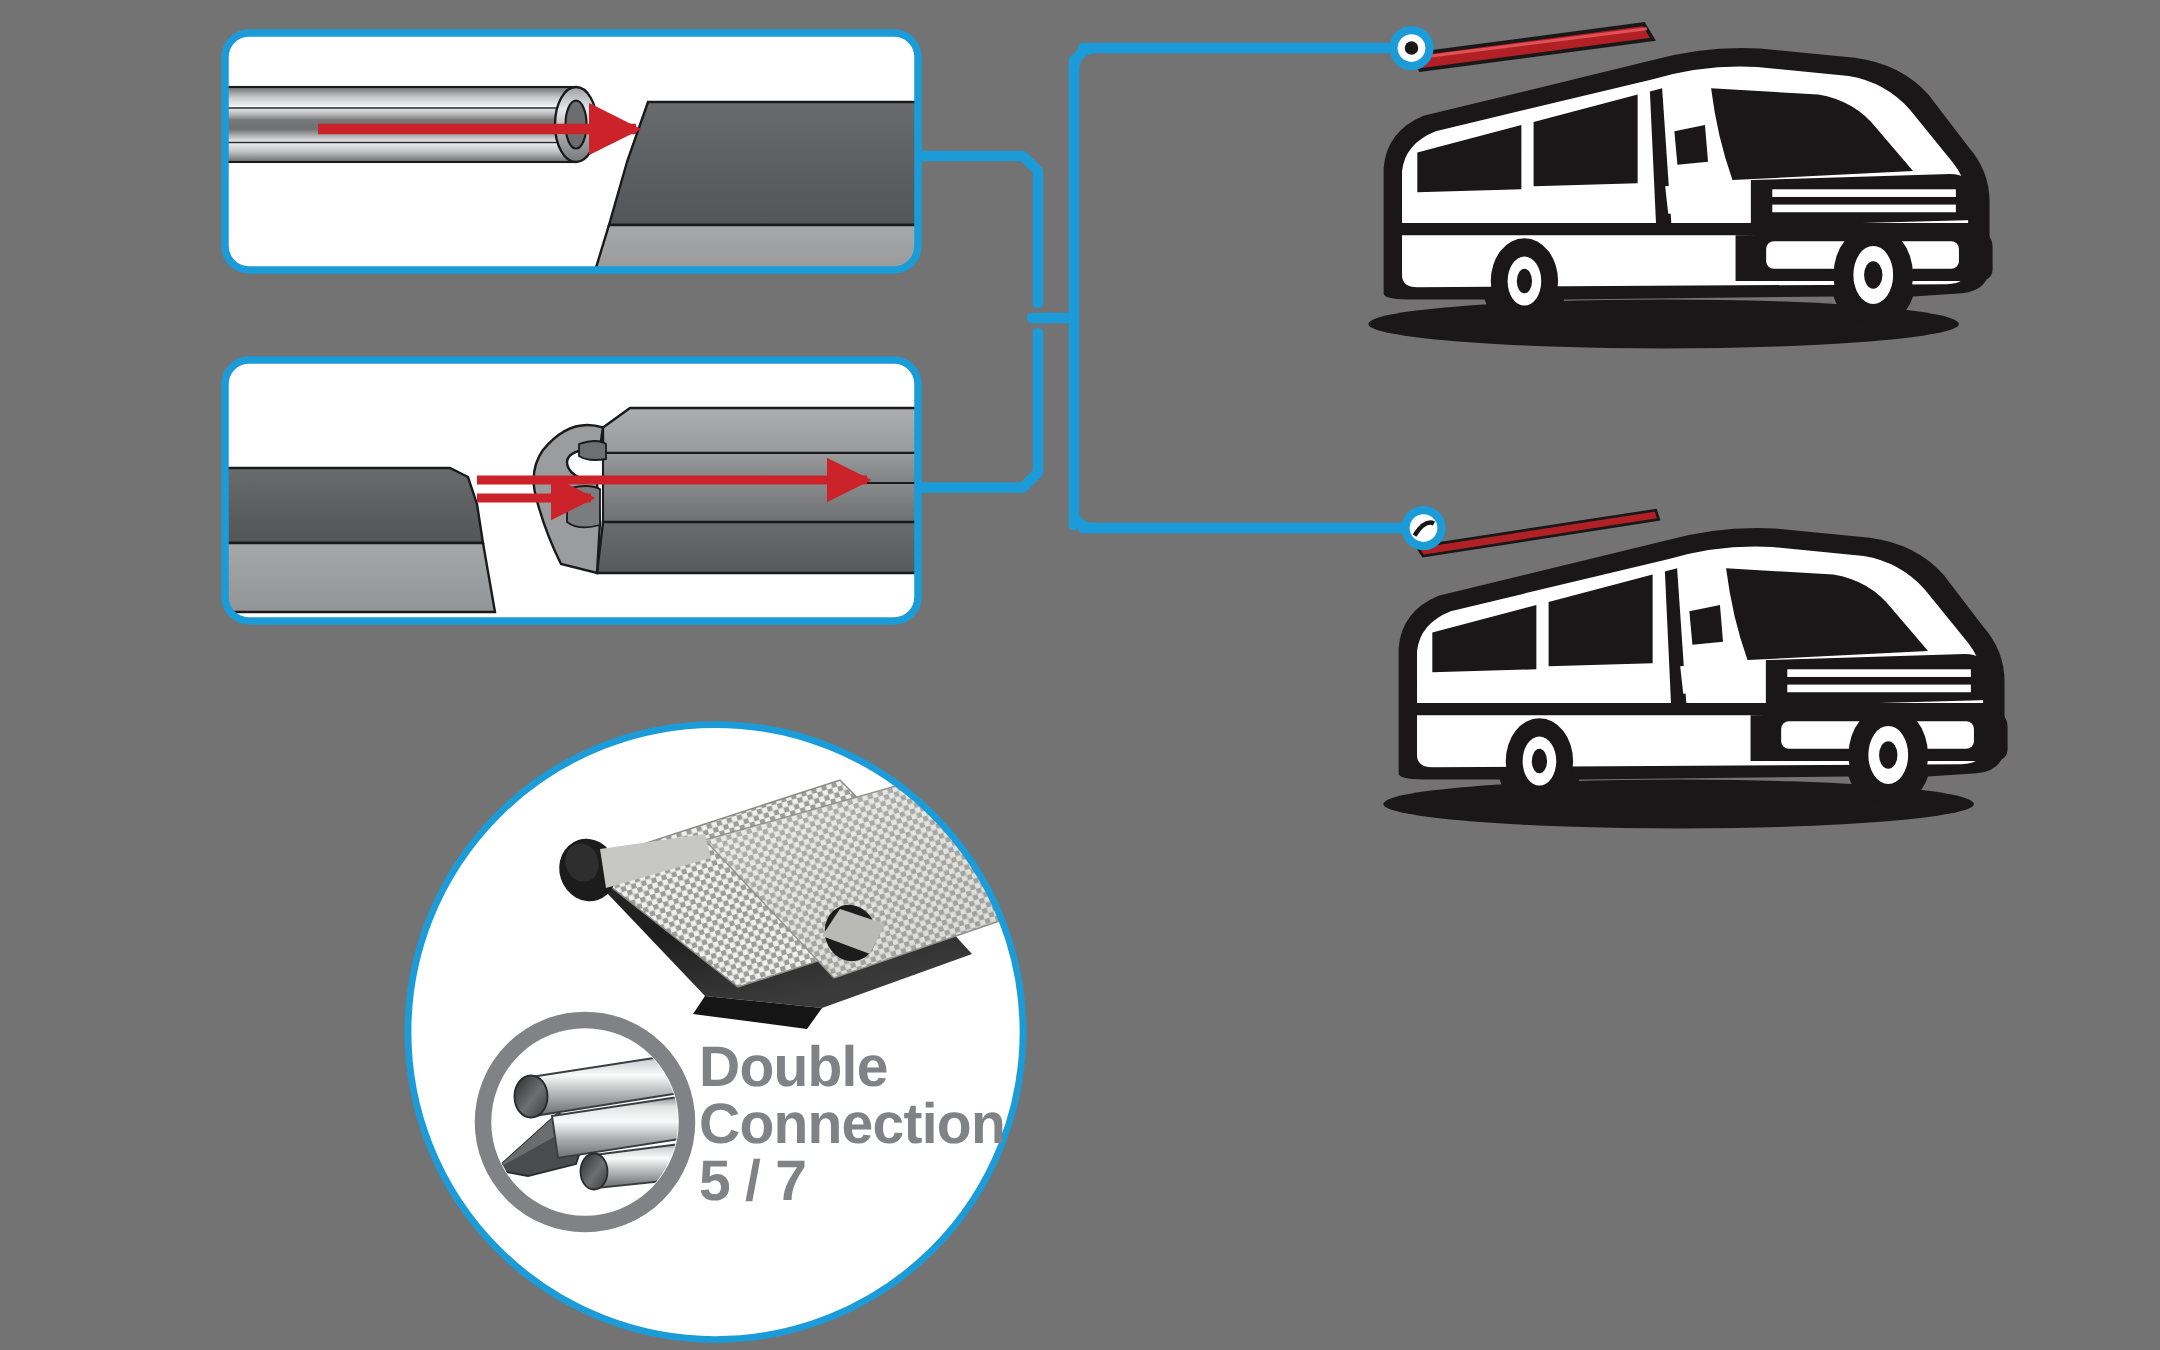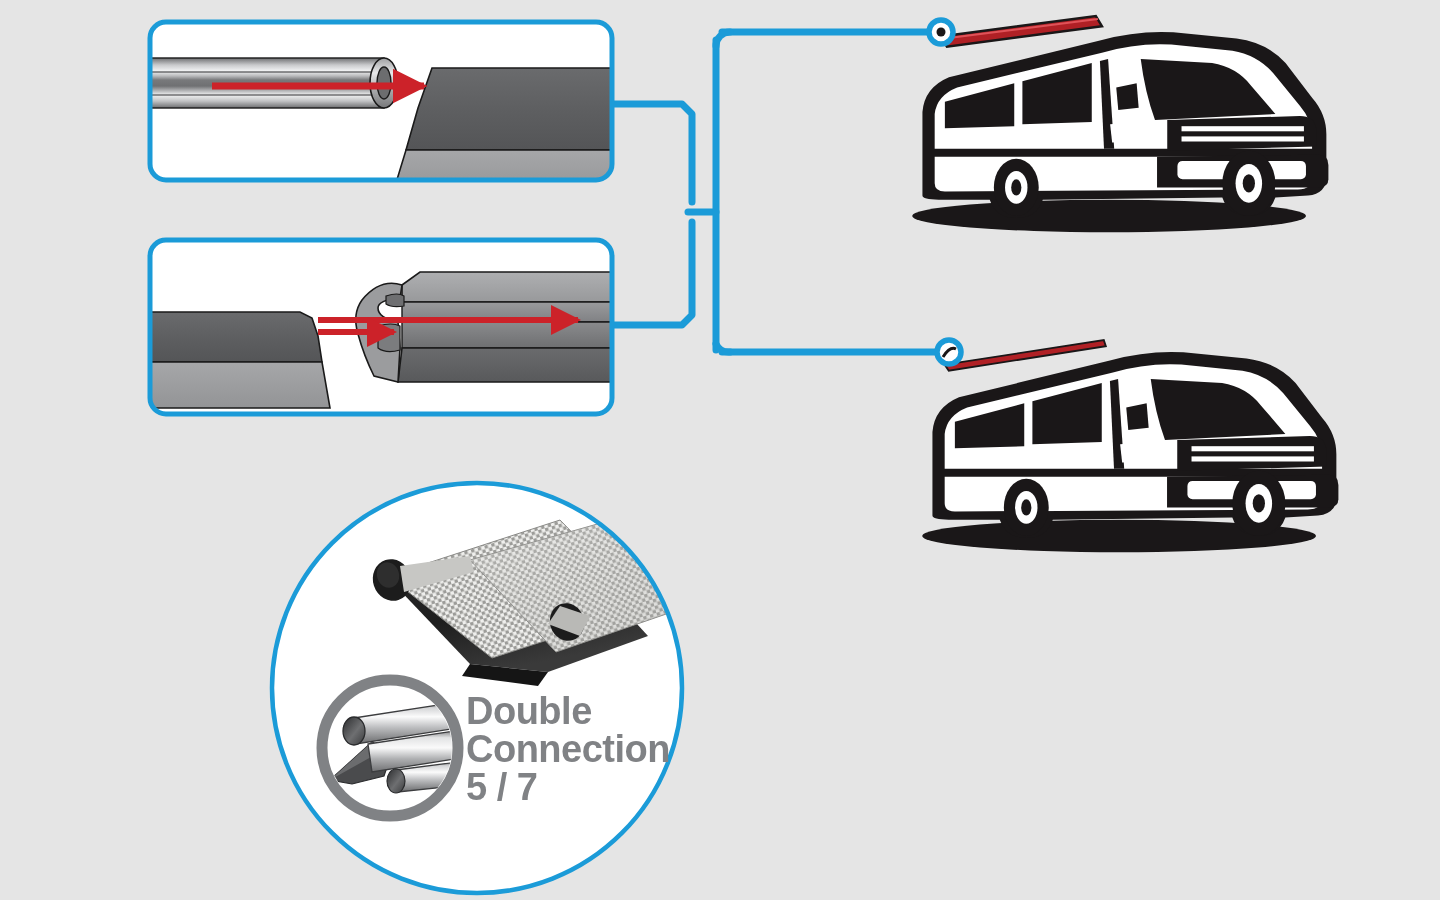--- a/index.html
+++ b/index.html
@@ -8,21 +8,21 @@
     padding: 0;
     background: #ffffff;
   }
   body {
     font-family: "Liberation Sans", sans-serif;
   }
   #stage {
     position: relative;
     width: 1440px;
     height: 900px;
-    background: #e5e5e5;
+    background: #737373;
     overflow: hidden;
   }
   #stage > svg {
     position: absolute;
     top: 0;
     left: 0;
     width: 1440px;
     height: 900px;
   }
   .badge-text {

